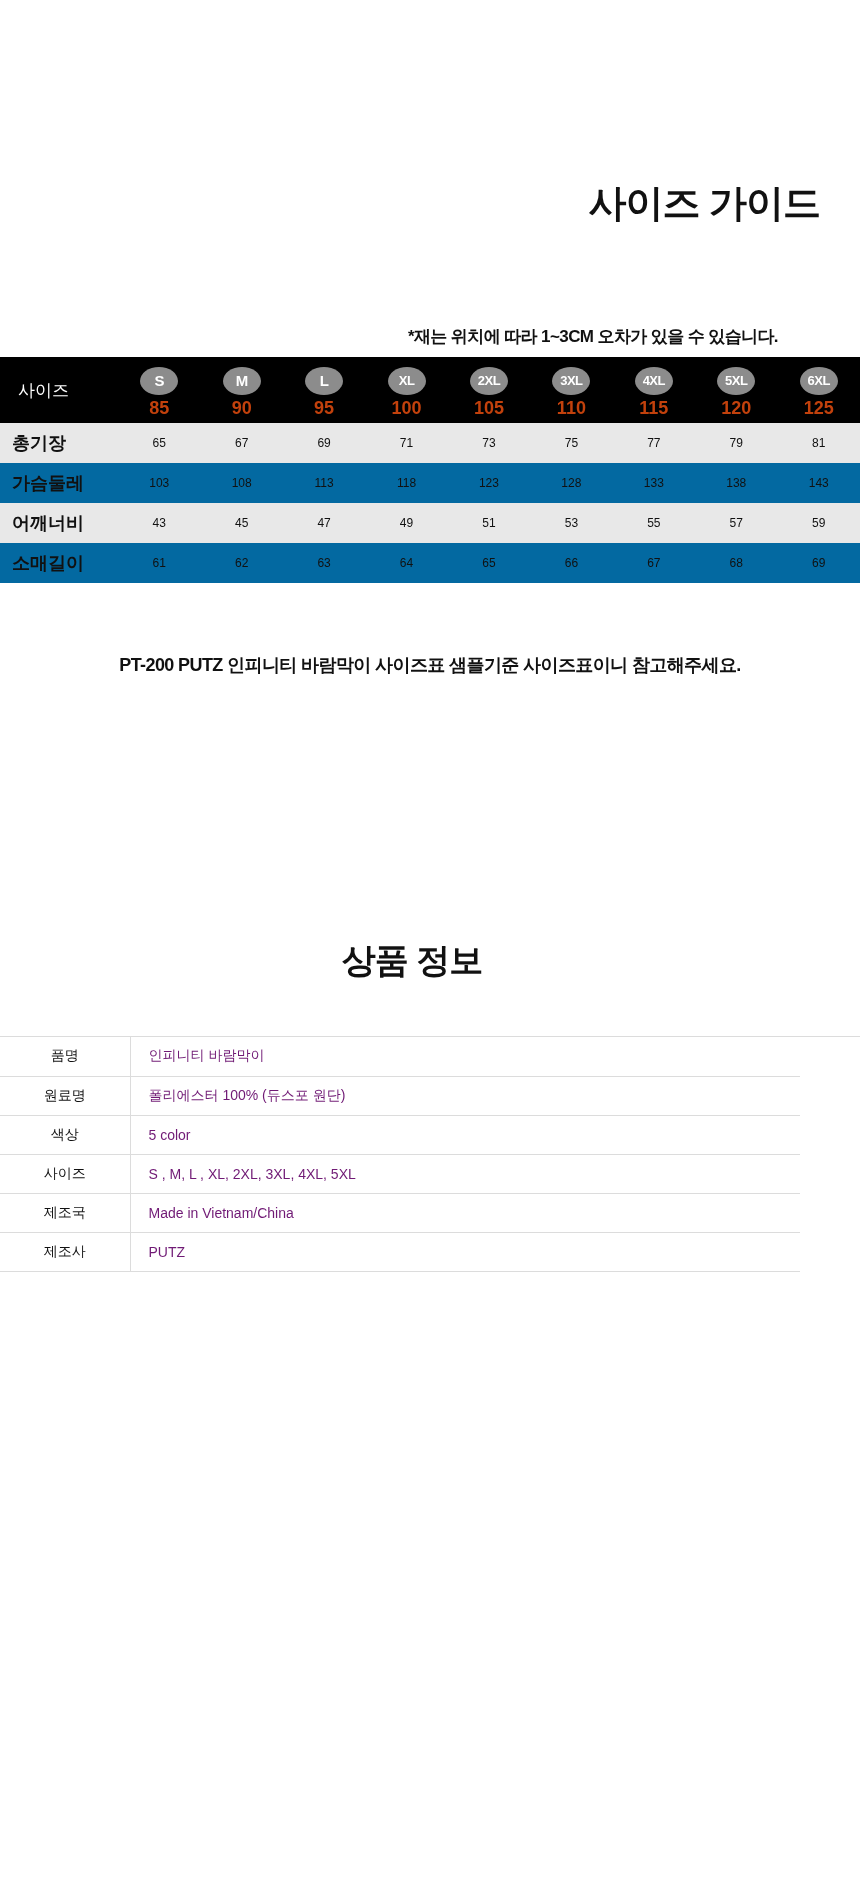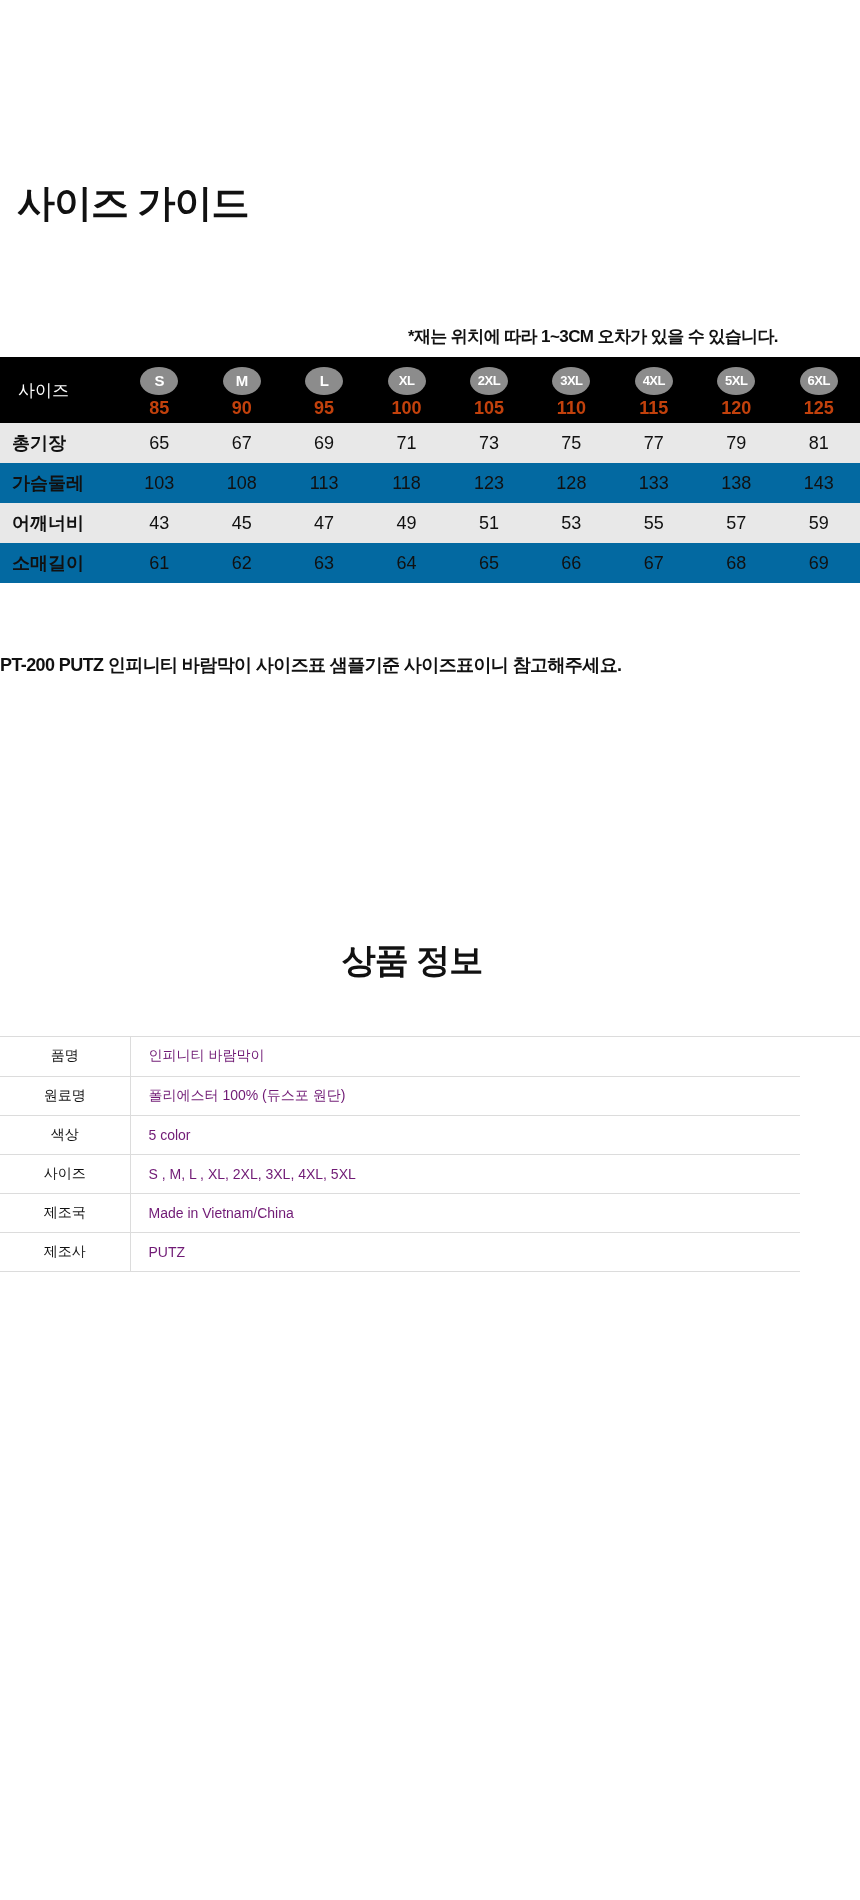--- a/index.html
+++ b/index.html
@@ -13,23 +13,23 @@
     position: relative;
     font-family: "Liberation Sans", sans-serif;
     color: #000;
     overflow: hidden;
   }
 
   
   .size-guide-title {
     position: absolute;
     top: 178px;
-    left: 17px;
+    left: 0;
     width: 820px;
-    text-align: left;
+    text-align: right;
     font-size: 38px;
     font-weight: bold;
     letter-spacing: -1px;
     color: #111;
   }
 
   .size-note {
     position: absolute;
     top: 325px;
     left: 0;
@@ -104,28 +104,28 @@
 
   .size-table tbody tr.odd { background: #e8e8e8; }
   .size-table tbody tr.even { background: #0369a1; }
   .size-table tbody td.rowlabel {
     text-align: left;
     padding-left: 12px;
     font-size: 18px;
     font-weight: bold;
     color: #111;
   }
-  .size-table tbody td { font-size: 18px; }
+  .size-table tbody td { font-size: 12px; }
 
   .size-caption {
     position: absolute;
     top: 653px;
     left: 0;
     width: 860px;
-    text-align: left;
+    text-align: center;
     font-size: 18px;
     font-weight: bold;
     color: #111;
     letter-spacing: -0.6px;
   }
 
   
   .info-title {
     position: absolute;
     top: 938px;

